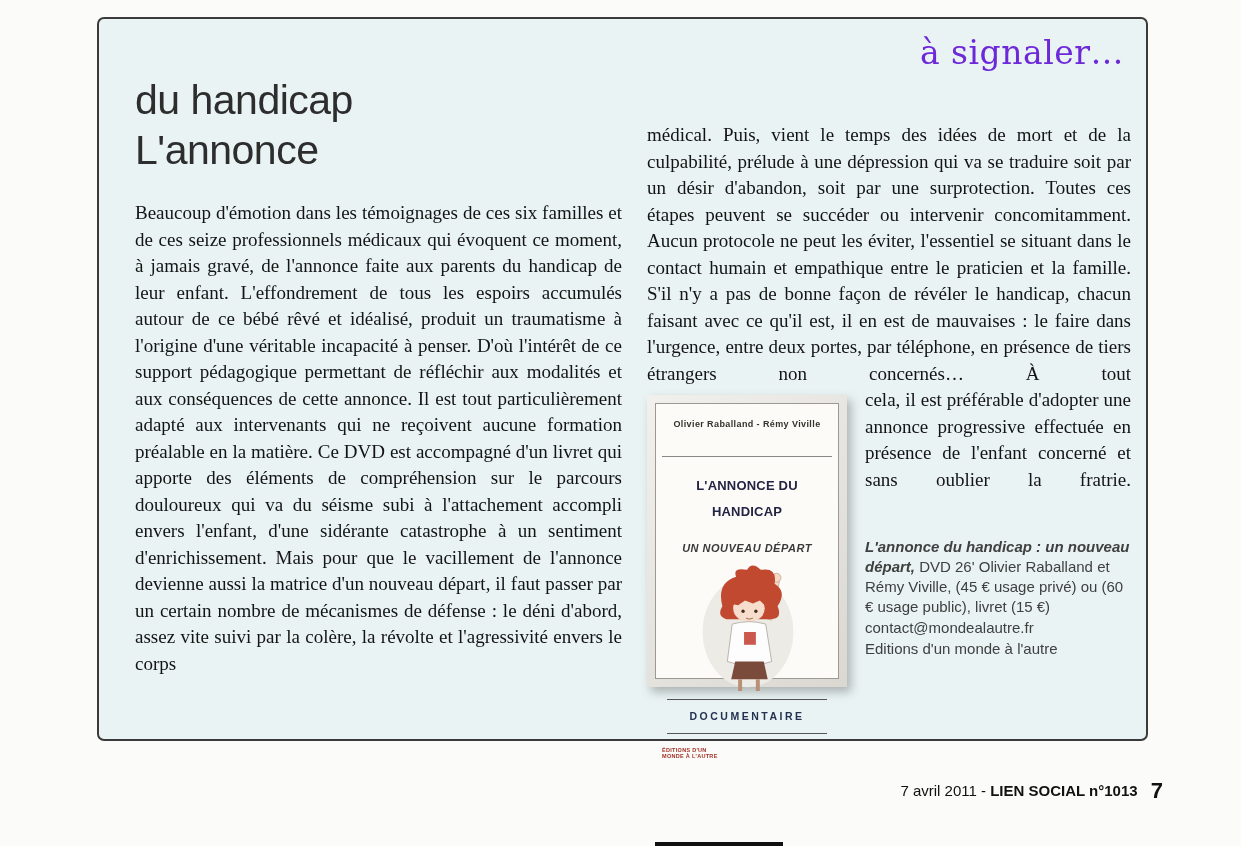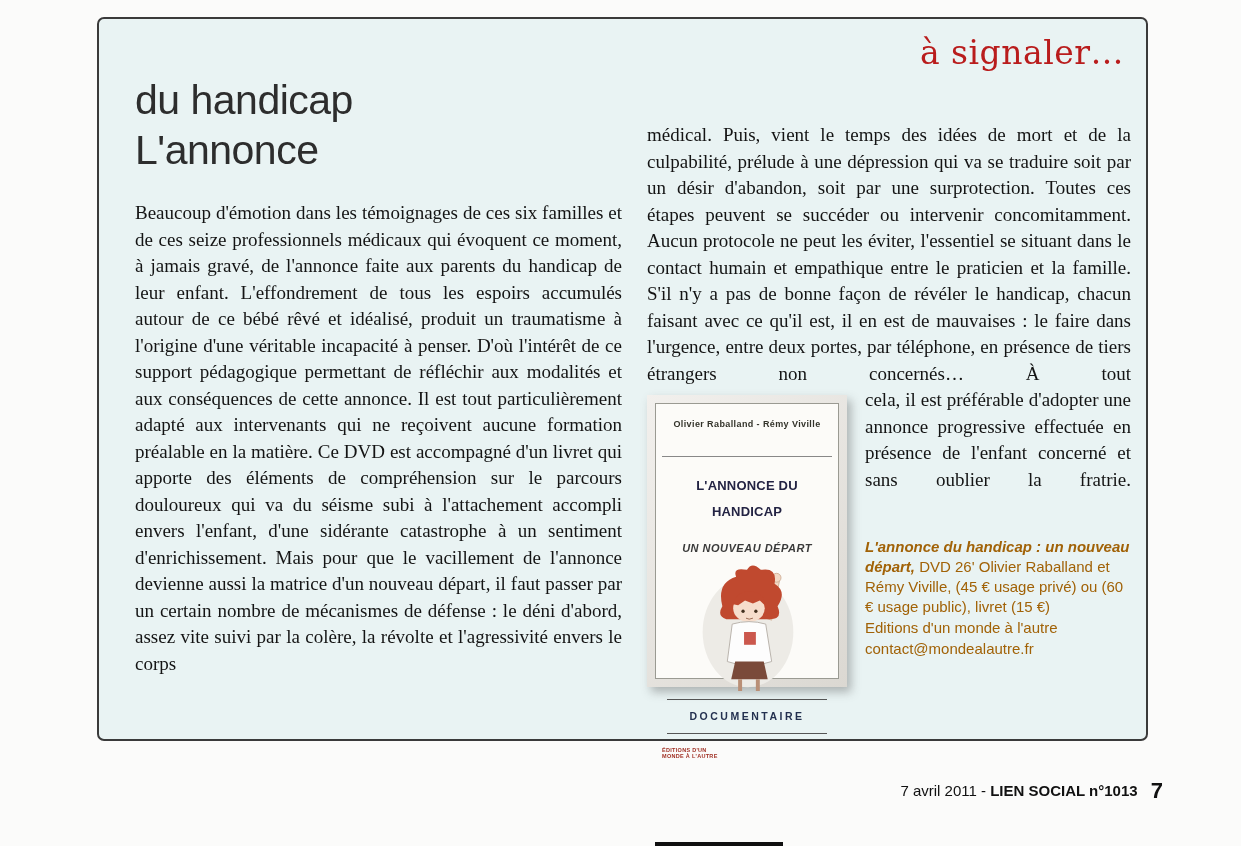--- a/index.html
+++ b/index.html
@@ -8,21 +8,21 @@
     background:#fbfbfa;
     font-family:"Liberation Serif",serif;color:#141414;
   }
   .frame{
     position:absolute;left:97px;top:17px;width:1051px;height:724px;
     background:#e9f3f3;border:2px solid #3a3a3a;border-radius:7px;
     box-sizing:border-box;
   }
   .signaler{
     position:absolute;top:14px;right:22px;
-    font-family:"DejaVu Serif",serif;font-size:33px;color:#b91c1c;
+    font-family:"DejaVu Serif",serif;font-size:33px;color:#6d28d9;
     letter-spacing:.5px;
   }
   .title{
     position:absolute;left:36px;top:56px;
     font-family:"Liberation Sans",sans-serif;font-size:41px;line-height:1.22;
     color:#2d2d2d;letter-spacing:-.5px;
   }
   .title span{display:block;}
   .col{position:absolute;font-size:19px;line-height:26.5px;text-align:justify;}
   .col p{margin:0;}
@@ -46,21 +46,21 @@
   .dvd-title{font-size:13px;font-weight:bold;color:#232343;margin-top:16px;letter-spacing:.2px;}
   .dvd-subtitle{font-size:11px;font-weight:bold;font-style:italic;color:#3a3a3a;margin-top:9px;letter-spacing:.5px;}
   .dvd-illustration{flex:1;display:flex;align-items:center;justify-content:center;width:100%;}
   .dvd-genre{width:94%;border-top:1.5px solid #555;border-bottom:1.5px solid #555;
     font-size:10.5px;font-weight:bold;letter-spacing:2.5px;color:#23304f;padding:3px 0;margin-bottom:13px;}
   .dvd-publisher{font-size:5.5px;font-weight:bold;color:#a03024;align-self:flex-start;
     text-align:left;line-height:1.25;letter-spacing:.3px;max-width:60px;}
 
   .caption{
     font-family:"Liberation Sans",sans-serif;font-size:15px;line-height:20px;
-    margin-top:44px;text-align:left;color:#a16207;
+    margin-top:44px;text-align:left;color:#404040;
   }
   .caption p{margin:0 0 1px;}
   .cap-bold{font-weight:bold;font-style:italic;}
 
   .footer{
     position:absolute;top:778px;right:78px;
     font-family:"Liberation Sans",sans-serif;font-size:15px;color:#111;
   }
   .footer .mag{font-weight:bold;}
   .footer .pagenum{font-weight:bold;font-size:22px;margin-left:9px;vertical-align:-2px;}
@@ -109,22 +109,22 @@
         </div>
         <div class="dvd-genre">DOCUMENTAIRE</div>
         <div class="dvd-publisher">ÉDITIONS D'UN MONDE À L'AUTRE</div>
       </div>
     </div>
 
     <p class="justify-all">cela, il est préférable d'adopter une annonce progressive effectuée en présence de l'enfant concerné et sans oublier la fratrie.</p>
 
     <div class="caption">
       <p><span class="cap-bold">L'annonce du handicap : un nouveau départ,</span><span> DVD 26' Olivier Raballand et Rémy Viville, (45 € usage privé) ou (60 € usage public), livret (15 €)</span></p>
+      <p>contact@mondealautre.fr</p>
       <p>Editions d'un monde à l'autre</p>
-      <p>contact@mondealautre.fr</p>
     </div>
   </div>
 
 </div>
 
 <div class="footer">
   <span>7 avril 2011 - </span><span class="mag">LIEN SOCIAL n°1013</span>
   <span class="pagenum">7</span>
 </div>
 

